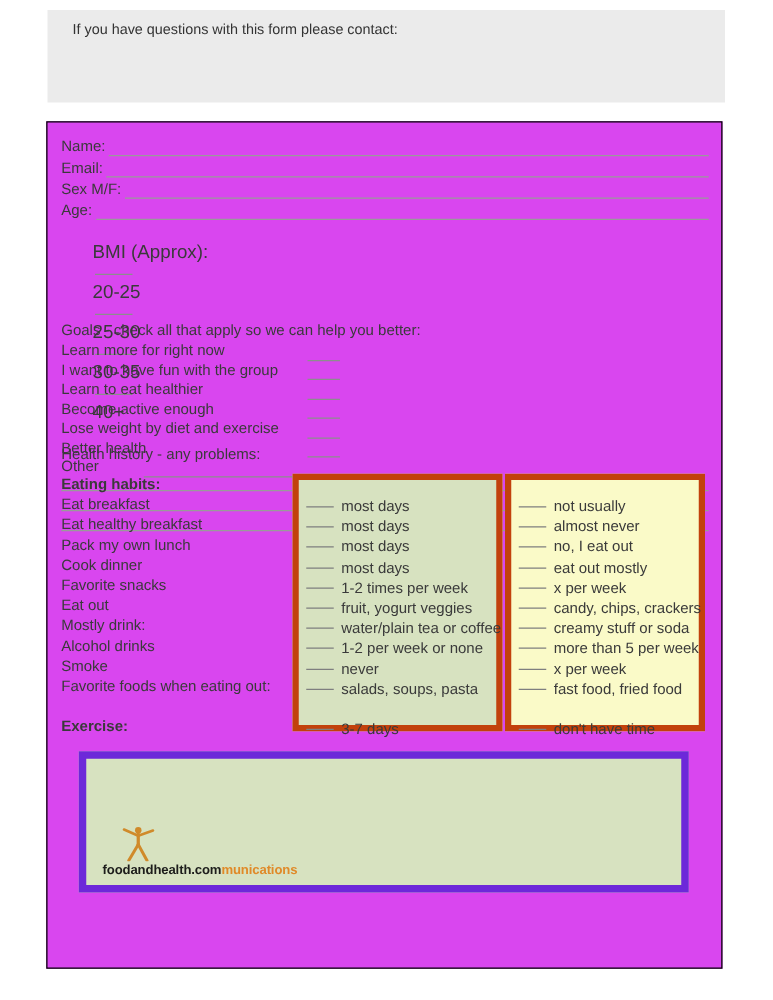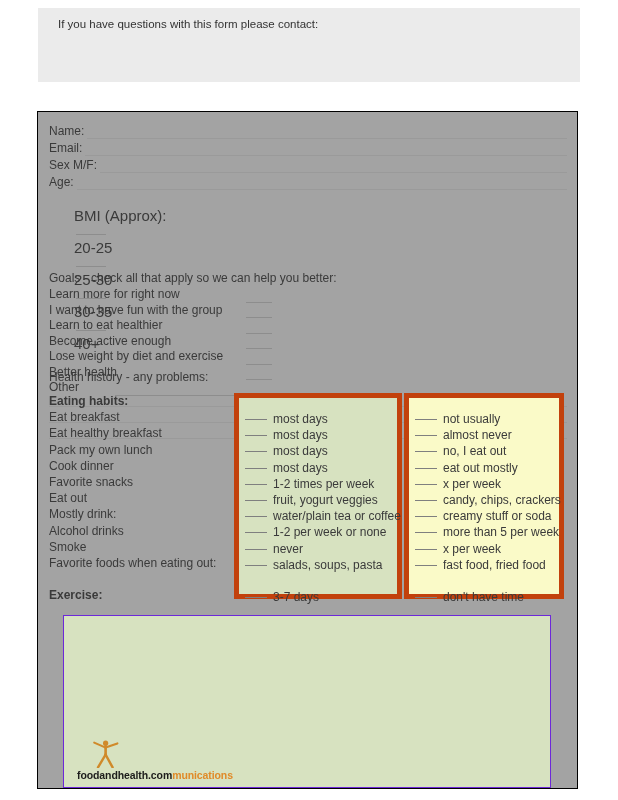--- a/index.html
+++ b/index.html
@@ -30,26 +30,26 @@
   .contact-box .contact-text {
     font-size: 11.5px;
     color: #333333;
     line-height: 14px;
   }
 
   
   .form-frame {
     position: absolute;
     left: 37px;
-    top: 111px;
+    top: 97px;
     width: 541px;
     height: 678px;
     border: 1.6px solid #000000;
     box-sizing: border-box;
-    background: #a3a3a3;
+    background: #d946ef;
   }
 
   
   .field-row {
     display: flex;
     align-items: flex-end;
     font-size: 12px;
     line-height: 15px;
     padding: 0;
     margin: 0;
@@ -169,23 +169,23 @@
     flex: 0 0 auto;
   }
   .opt-gap { height: 16px; }
 
   
   .bottom-panel {
     position: absolute;
     left: 25px;
     top: 503px;
     width: 488px;
-    height: 173px;
+    height: 113px;
     background: #d7e2c0;
-    border: 1px solid #6d28d9;
+    border: 6px solid #6d28d9;
     box-sizing: border-box;
   }
   .logo {
     position: absolute;
     left: 13px;
     bottom: 6px;
     width: 190px;
   }
   .logo-figure { display: block; margin-left: 14px; }
   .logo-text {

